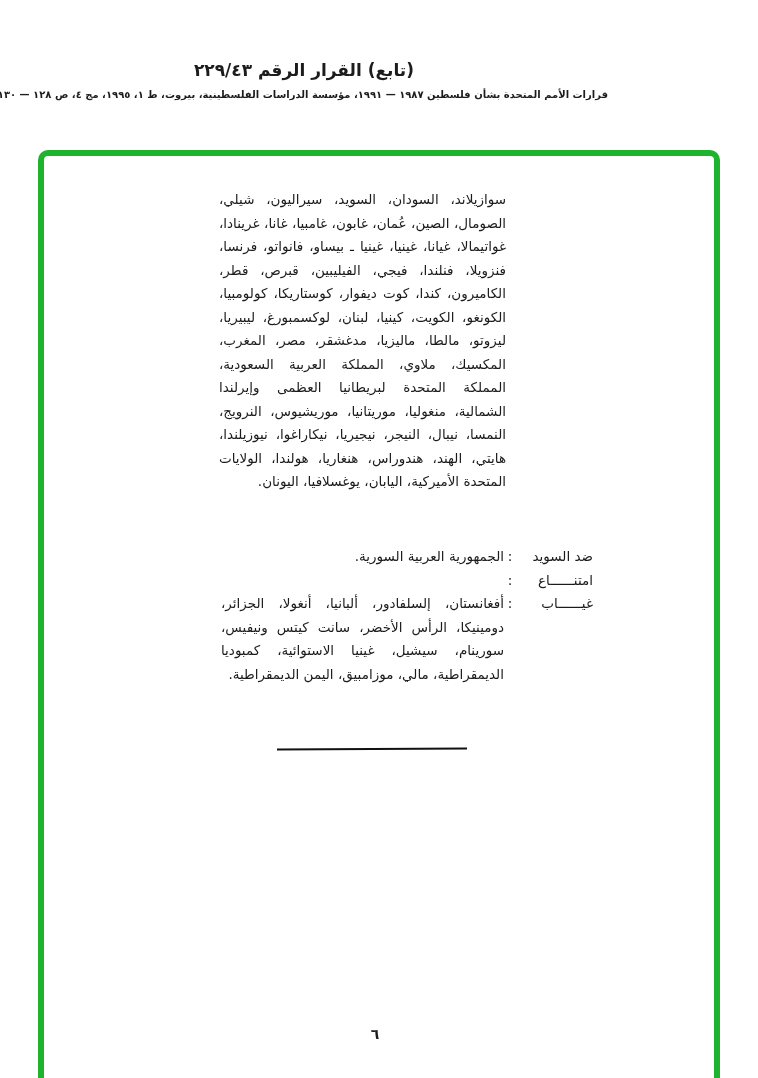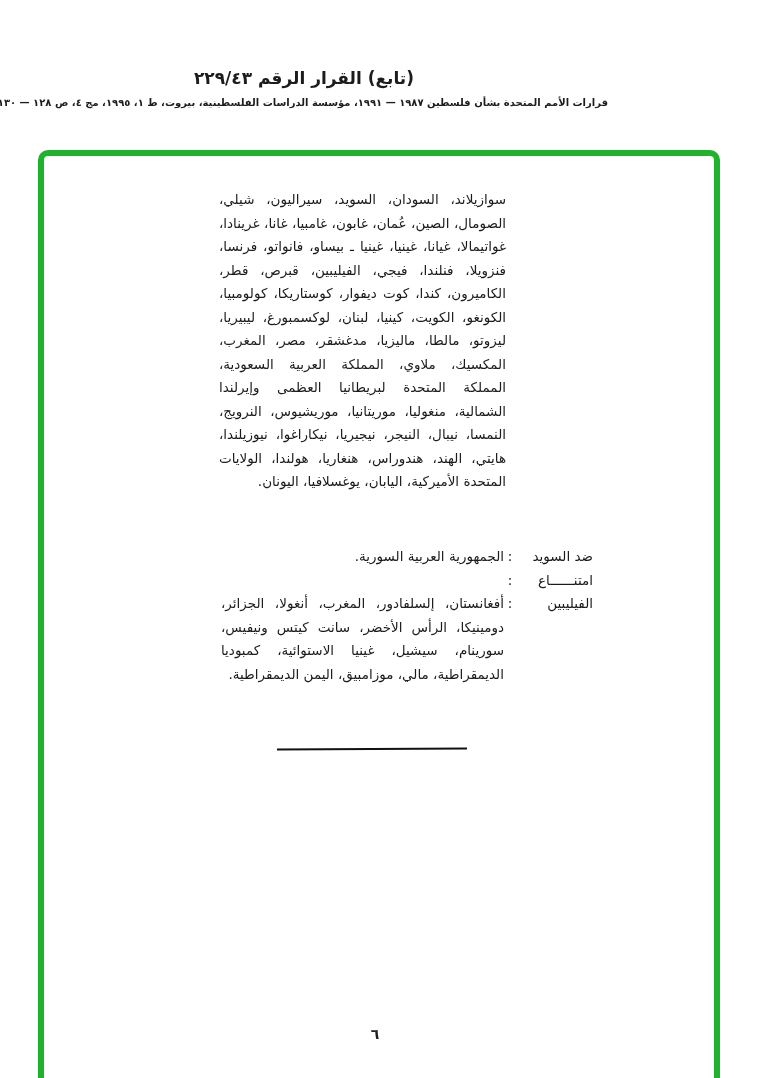--- a/index.html
+++ b/index.html
@@ -1,21 +1,21 @@
 <!DOCTYPE html>
 <html lang="ar" dir="rtl"><head>
 <meta charset="utf-8">
 <style>
   html,body{margin:0;padding:0;}
   body{
     width:758px;height:1078px;position:relative;background:#ffffff;
     font-family:"DejaVu Sans",sans-serif;color:#1c1c1c;overflow:hidden;
   }
   .page{position:absolute;inset:0;direction:rtl;}
-  .header{position:absolute;top:66px;left:0;width:608px;text-align:center;}
+  .header{position:absolute;top:58px;left:0;width:608px;text-align:center;}
   .doc-title{
     font-size:17px;font-weight:bold;letter-spacing:0;line-height:24px;
     font-family:"DejaVu Sans",sans-serif;
   }
   .doc-source{
     margin-top:3px;font-size:10px;font-weight:bold;line-height:14px;
     white-space:nowrap;
   }
   .footnote-mark{font-size:8px;vertical-align:super;}
   .highlight-box{
@@ -73,23 +73,23 @@
           <div class="vote-colon">:</div>
           <div class="vote-content">الجمهورية العربية السورية.</div>
         </div>
 
         <div class="vote-row">
           <div class="vote-label">امتنــــــاع</div>
           <div class="vote-colon">:</div>
         </div>
 
         <div class="vote-row">
-          <div class="vote-label">الفيليبين</div>
+          <div class="vote-label">غيــــــاب</div>
           <div class="vote-colon">:</div>
-          <div class="vote-content">أفغانستان، إلسلفادور، المغرب، أنغولا، الجزائر، دومينيكا، الرأس الأخضر، سانت كيتس ونيفيس، سورينام، سيشيل، غينيا الاستوائية، كمبوديا الديمقراطية، مالي، موزامبيق، اليمن الديمقراطية.</div>
+          <div class="vote-content">أفغانستان، إلسلفادور، ألبانيا، أنغولا، الجزائر، دومينيكا، الرأس الأخضر، سانت كيتس ونيفيس، سورينام، سيشيل، غينيا الاستوائية، كمبوديا الديمقراطية، مالي، موزامبيق، اليمن الديمقراطية.</div>
         </div>
 
       </div>
 
       <div class="divider-rule"></div>
 
     </div>
   </div>
 
   <div class="page-number">٦</div>

